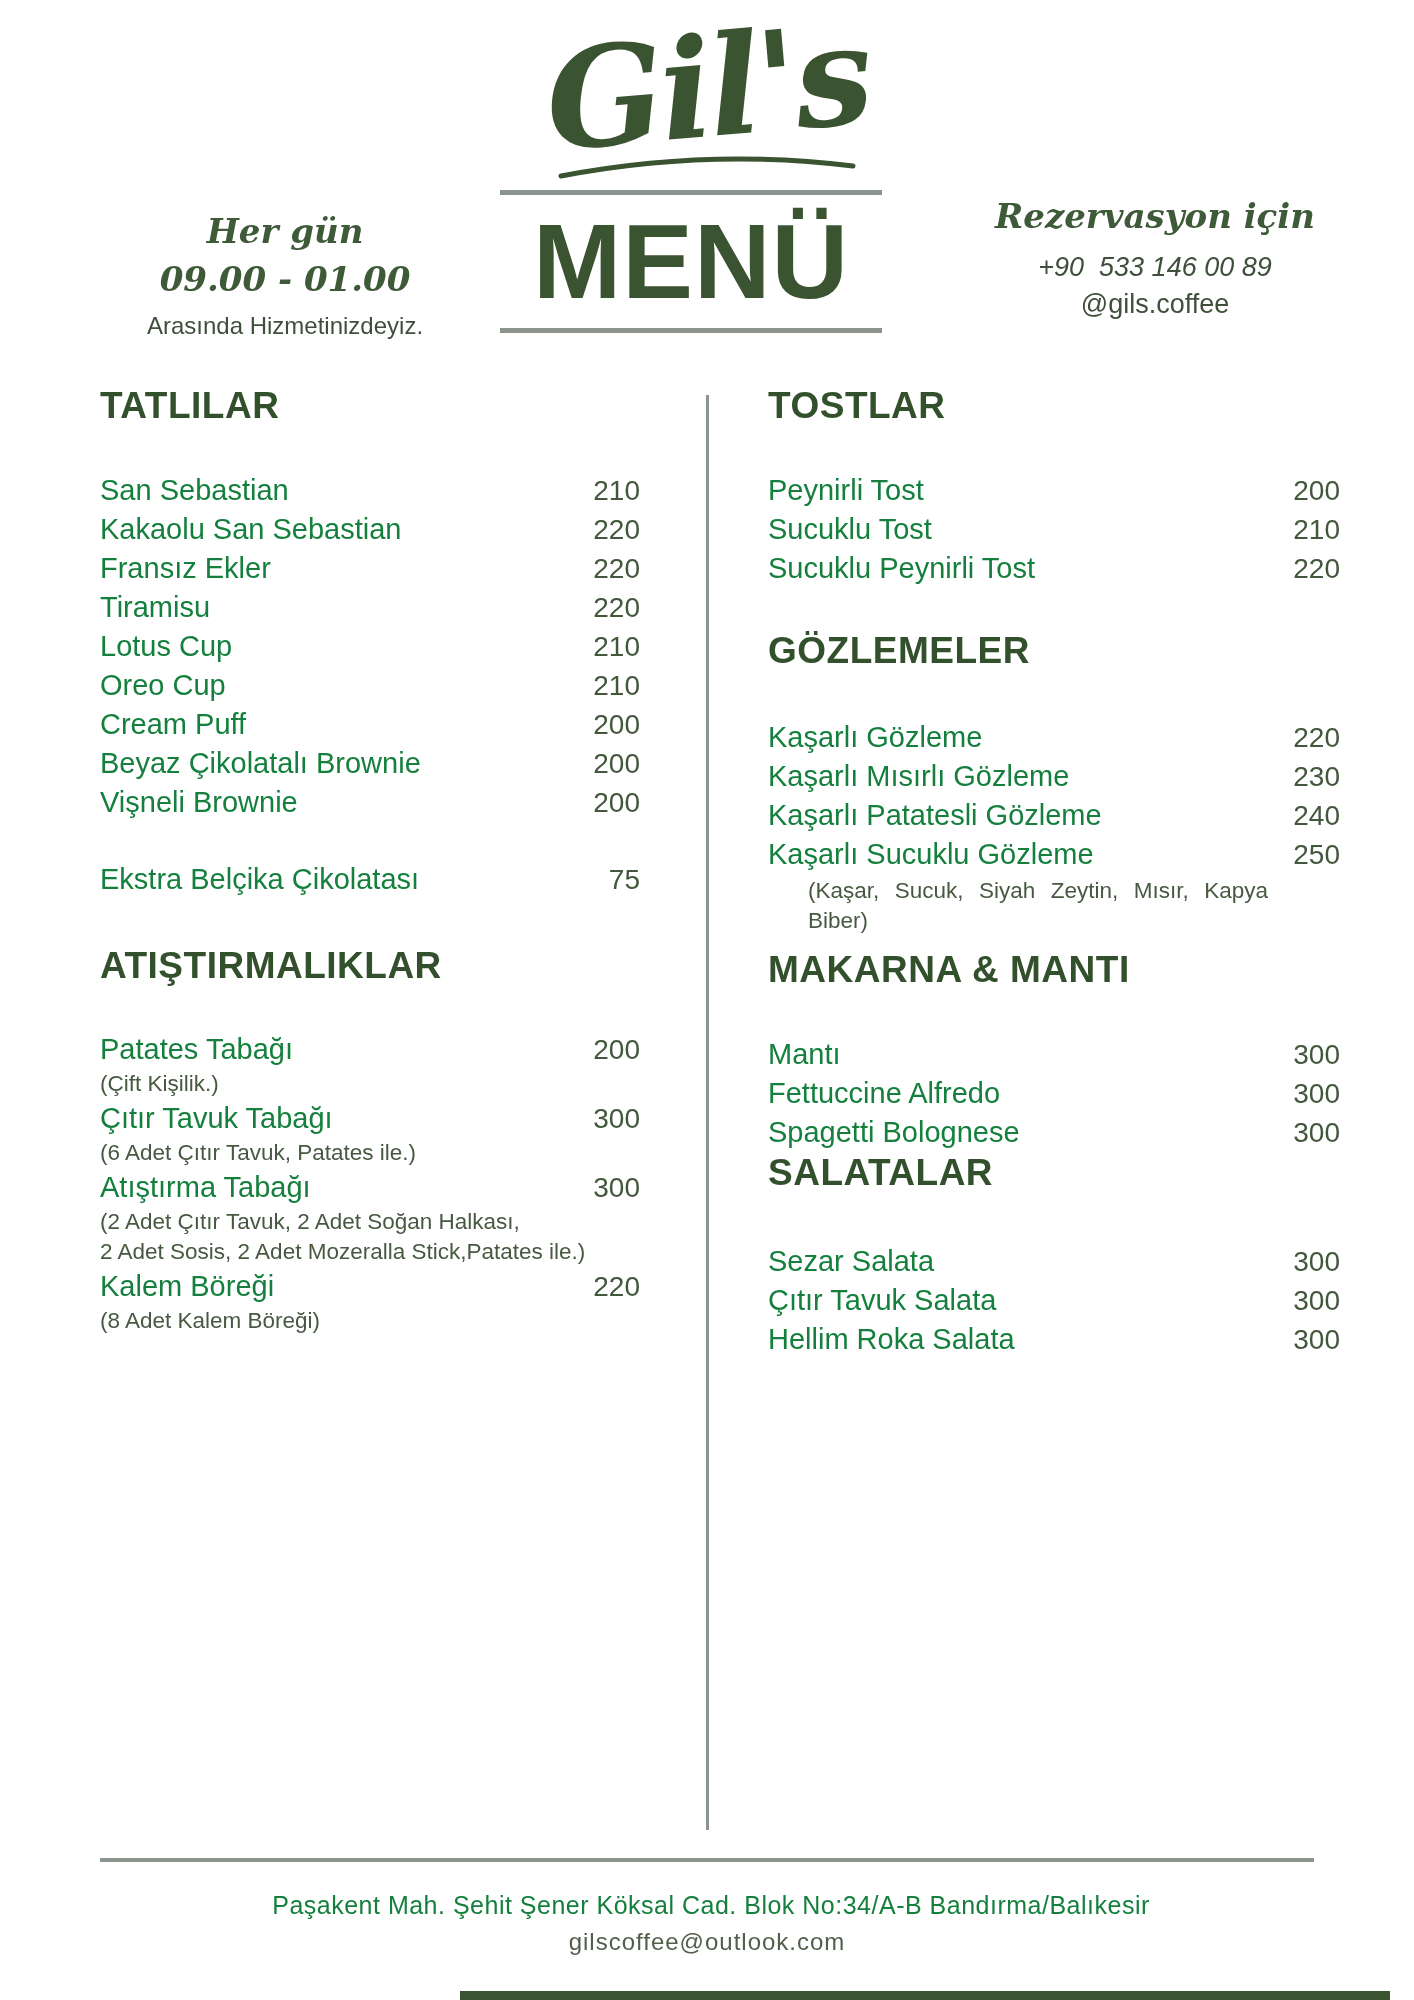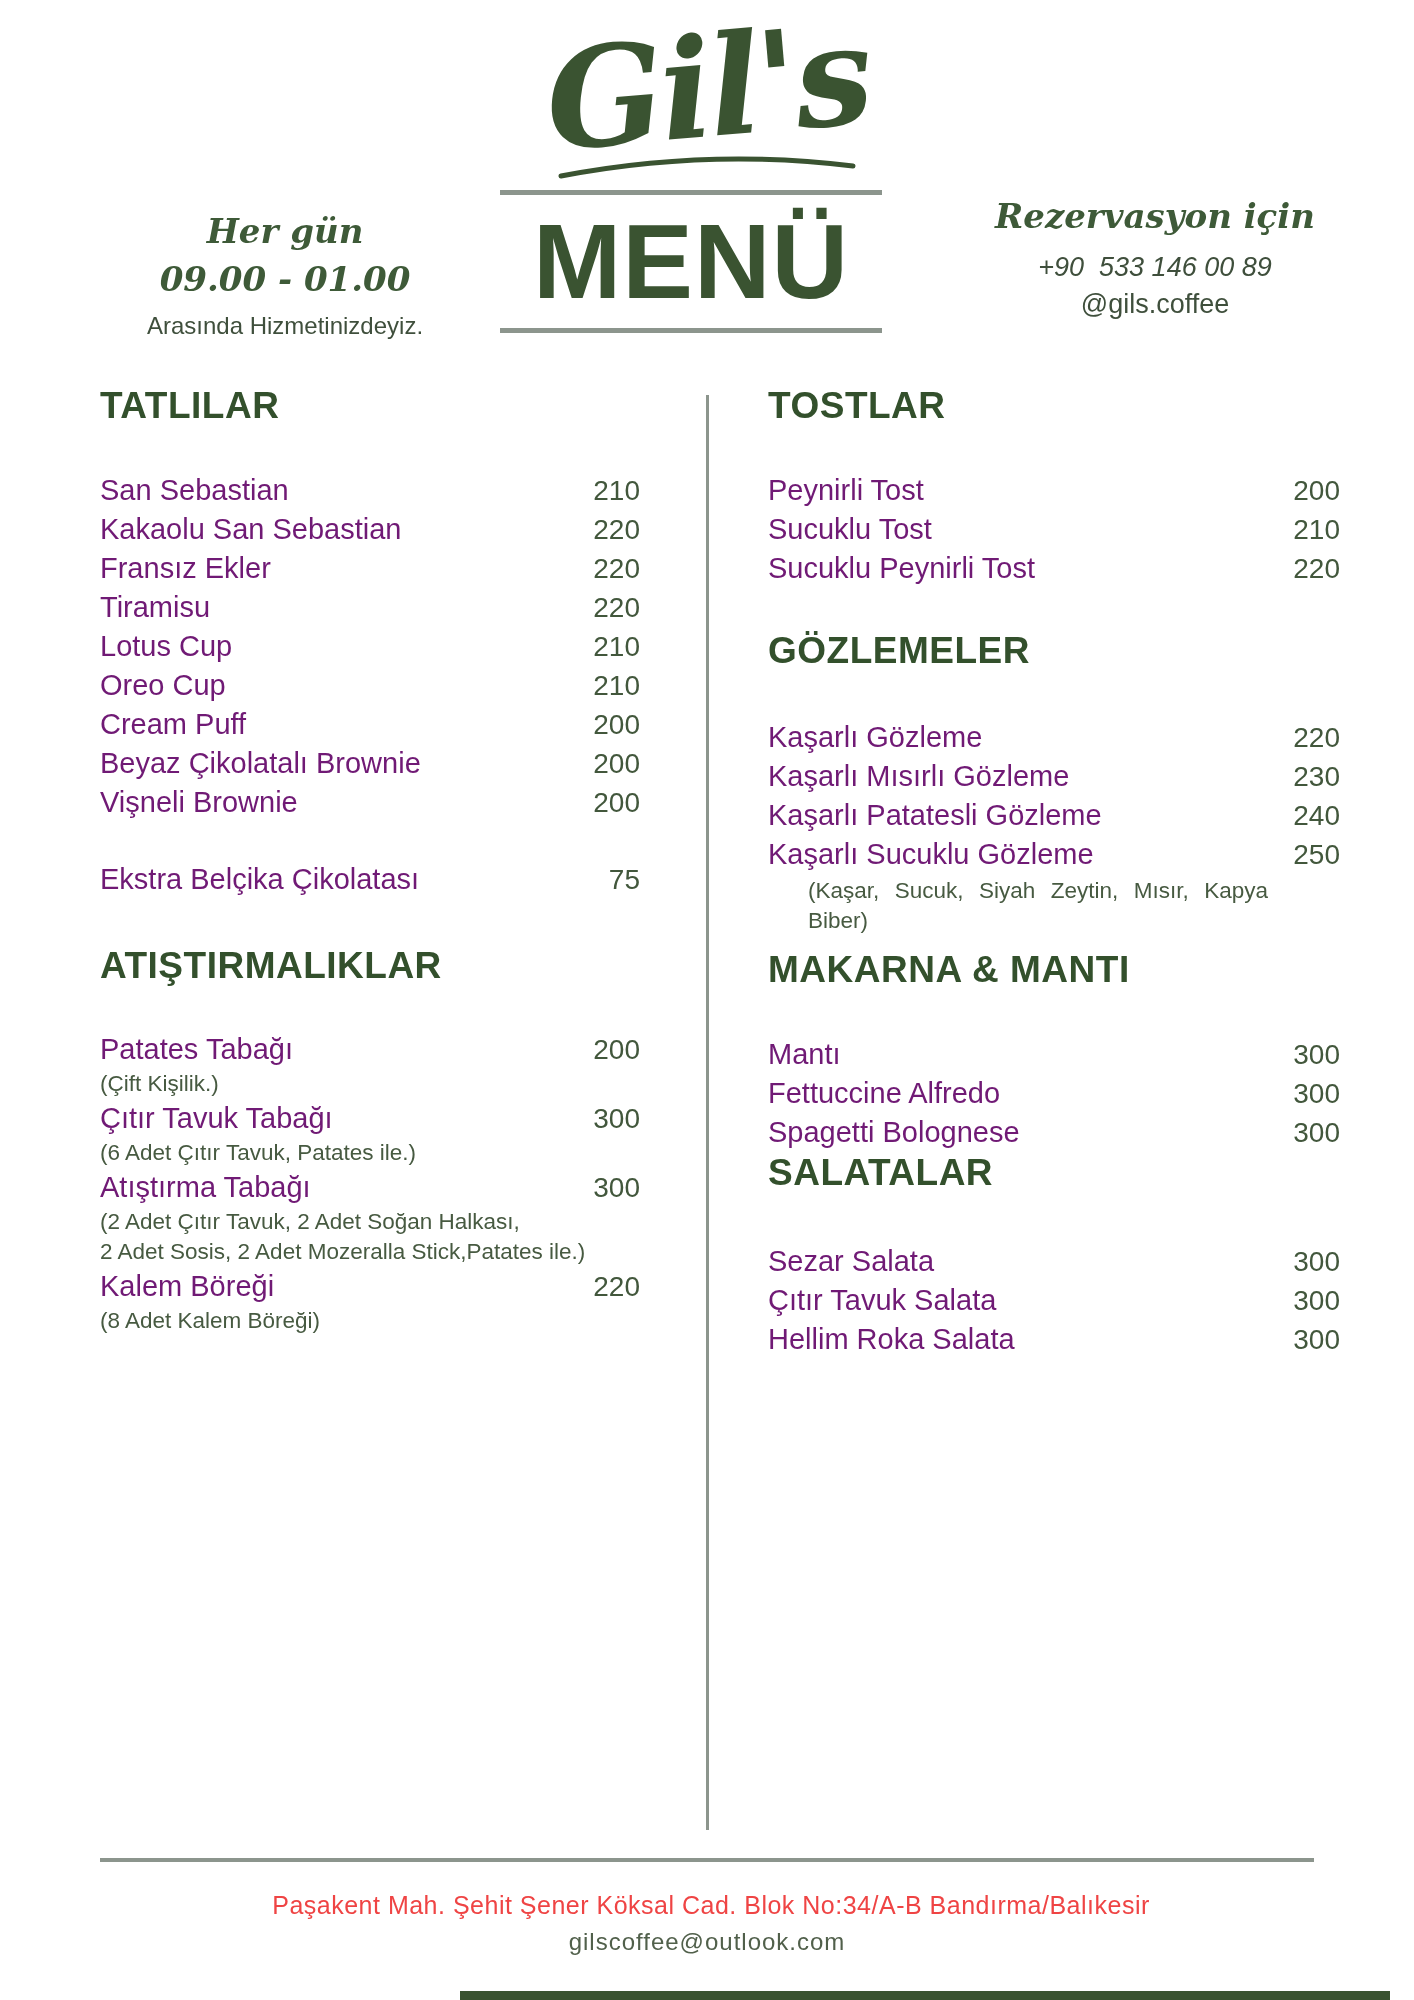--- a/index.html
+++ b/index.html
@@ -66,36 +66,36 @@
   .vdivider{
     position:absolute;top:395px;left:706px;width:3px;height:1435px;
     background:#8c958d;
   }
   h2.sec-title{
     font-size:37px;font-weight:700;letter-spacing:0.5px;
     color:#33502c;margin:0;line-height:42px;
   }
   .items{margin-top:44px;}
   .row{display:flex;justify-content:space-between;align-items:baseline;line-height:39px;}
-  .row .name{font-size:29px;color:#701a75;}
+  .row .name{font-size:29px;color:#15803d;}
   .row .price{font-size:28px;color:#42573c;}
   .note{font-size:22.5px;line-height:30px;color:#475a41;}
   .note.justified{width:460px;text-align:justify;margin-top:2px;margin-left:40px;}
   .gap-top{margin-top:38px;}
   .sec-atistirmaliklar{margin-top:46px;}
   .sec-atistirmaliklar .items{margin-top:43px;}
   .sec-gozlemeler{margin-top:42px;}
   .sec-gozlemeler .items{margin-top:46px;}
   .sec-makarna{margin-top:13px;}
   .sec-salatalar{}
   .sec-salatalar .items{margin-top:48px;}
   
   .footer-rule{position:absolute;top:1858px;left:100px;width:1214px;height:4px;background:#8c958d;}
   .footer{position:absolute;top:1888px;left:0;width:100%;text-align:center;}
-  .footer-address{font-size:25px;line-height:34px;color:#ef4444;letter-spacing:0.5px;margin-left:8px;}
+  .footer-address{font-size:25px;line-height:34px;color:#15803d;letter-spacing:0.5px;margin-left:8px;}
   .footer-email{font-size:24px;line-height:32px;color:#51604b;letter-spacing:1px;margin-top:4px;}
   .bottom-bar{position:absolute;bottom:0;left:460px;width:930px;height:9px;background:#3a5331;}
 </style>
 </head>
 <body>
 
 <div class="page">
 
   <div class="logo-wrap">
     <span class="logo-text">Gil's</span>

